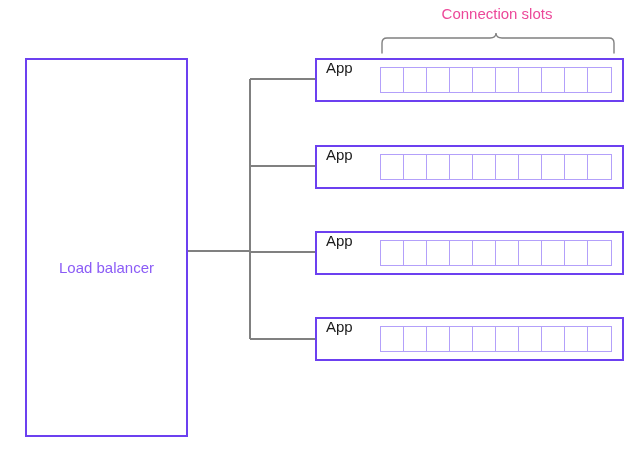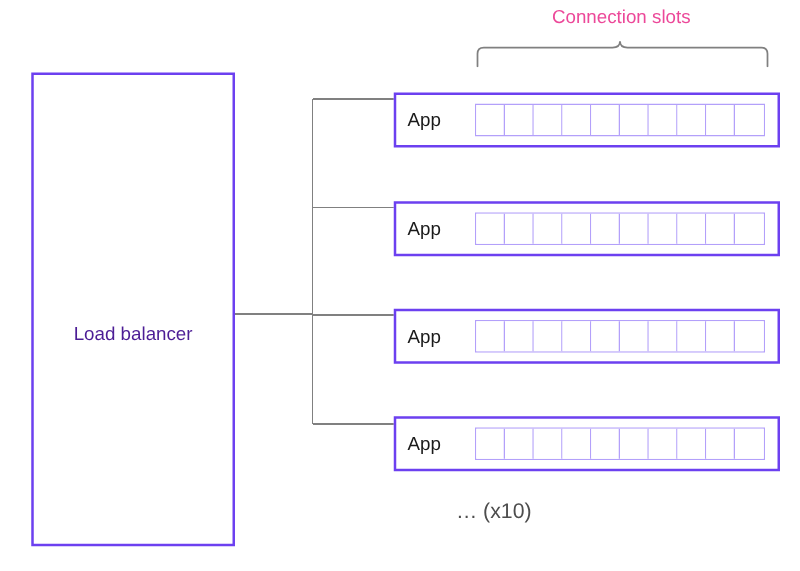--- a/index.html
+++ b/index.html
@@ -28,21 +28,21 @@
     height: 379px;
     box-sizing: border-box;
     border: 2px solid #6c40f0;
     background: #ffffff;
     display: flex;
     align-items: center;
     justify-content: center;
   }
   #lb-label {
     font-size: 15px;
-    color: #4c1d95;
+    color: #8b5cf6;
     line-height: 1;
     white-space: nowrap;
     margin-top: 40px;
   }
 
   
   #connector-svg {
     position: absolute;
     left: 0;
     top: 0;
@@ -54,22 +54,21 @@
   
   .app-row {
     position: absolute;
     left: 315px;
     width: 309px;
     height: 44px;
     box-sizing: border-box;
     border: 2px solid #6c40f0;
     background: #ffffff;
     display: flex;
-    align-items: center;
-    margin-top: 16px;
+    align-items: flex-start;
   }
   .app-label {
     font-size: 15px;
     color: #1a1a1a;
     line-height: 1;
     margin-left: 9px;
     white-space: nowrap;
   }
   .slot-strip {
     position: absolute;
@@ -210,15 +209,14 @@
       <div class="slot"></div>
       <div class="slot"></div>
       <div class="slot"></div>
       <div class="slot"></div>
       <div class="slot"></div>
       <div class="slot"></div>
       <div class="slot"></div>
     </div>
   </div>
 
-  <div id="ellipsis-note">… (x10)</div>
 
 </div>
 
 </body></html>

